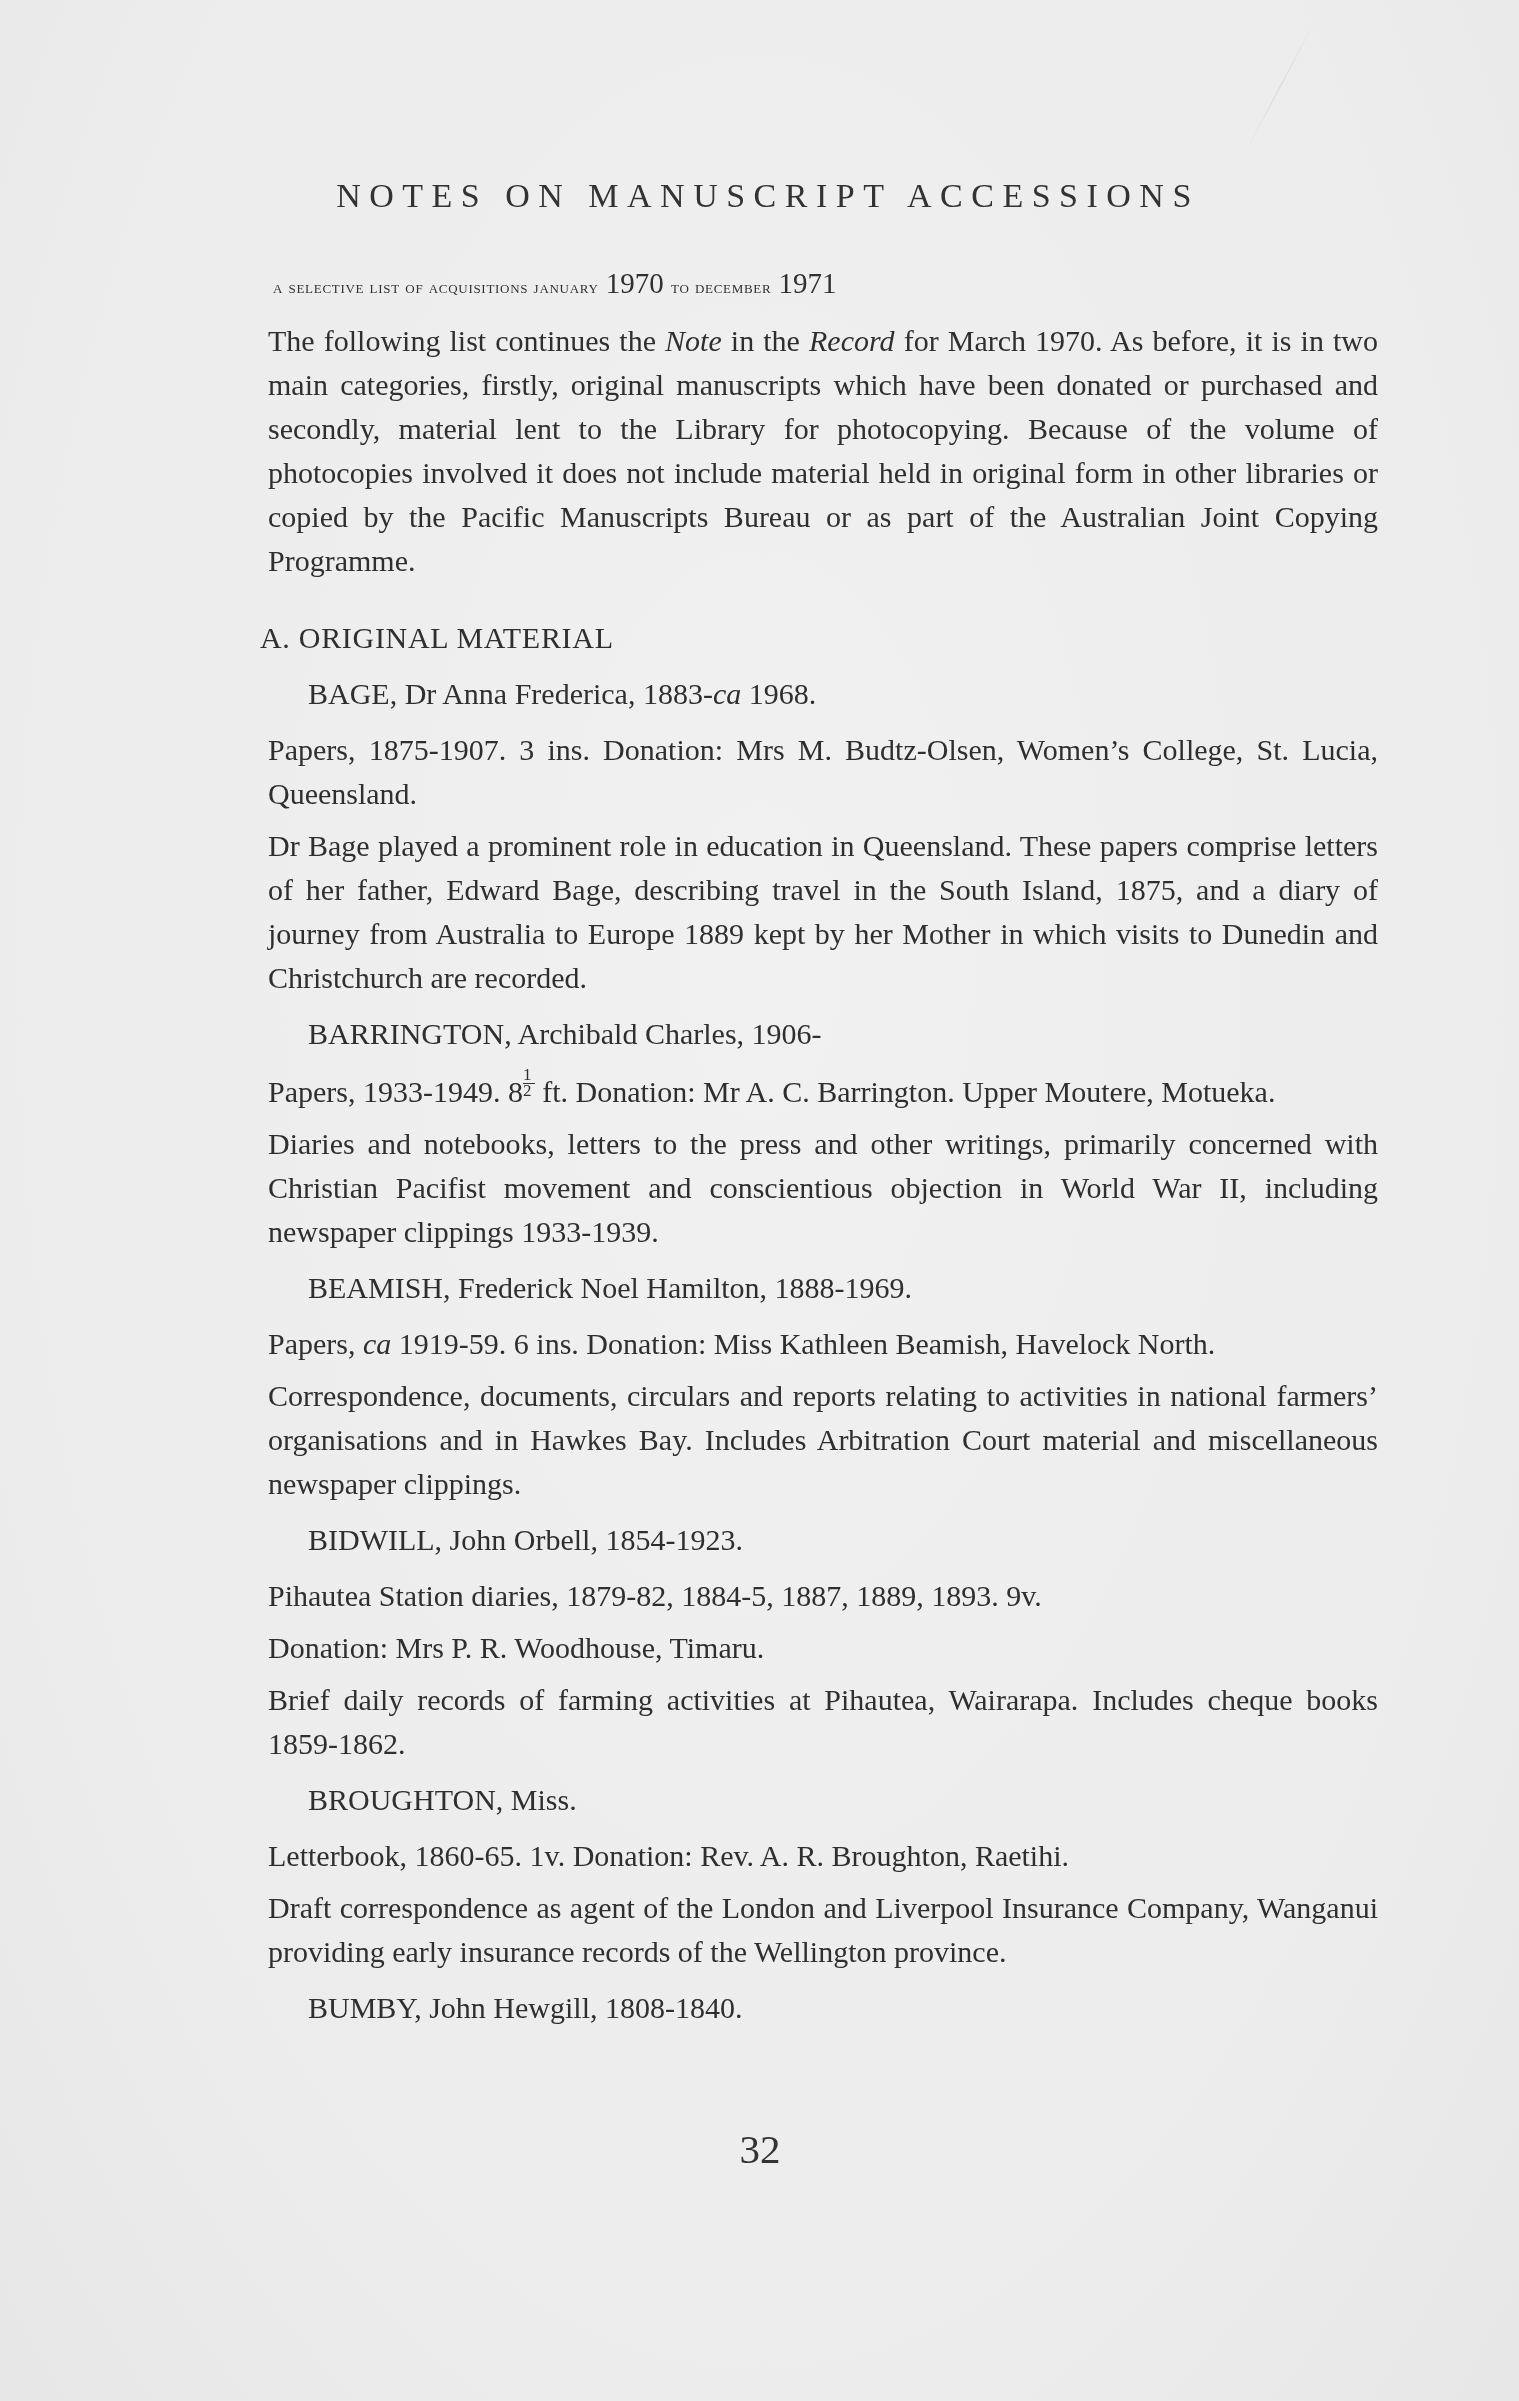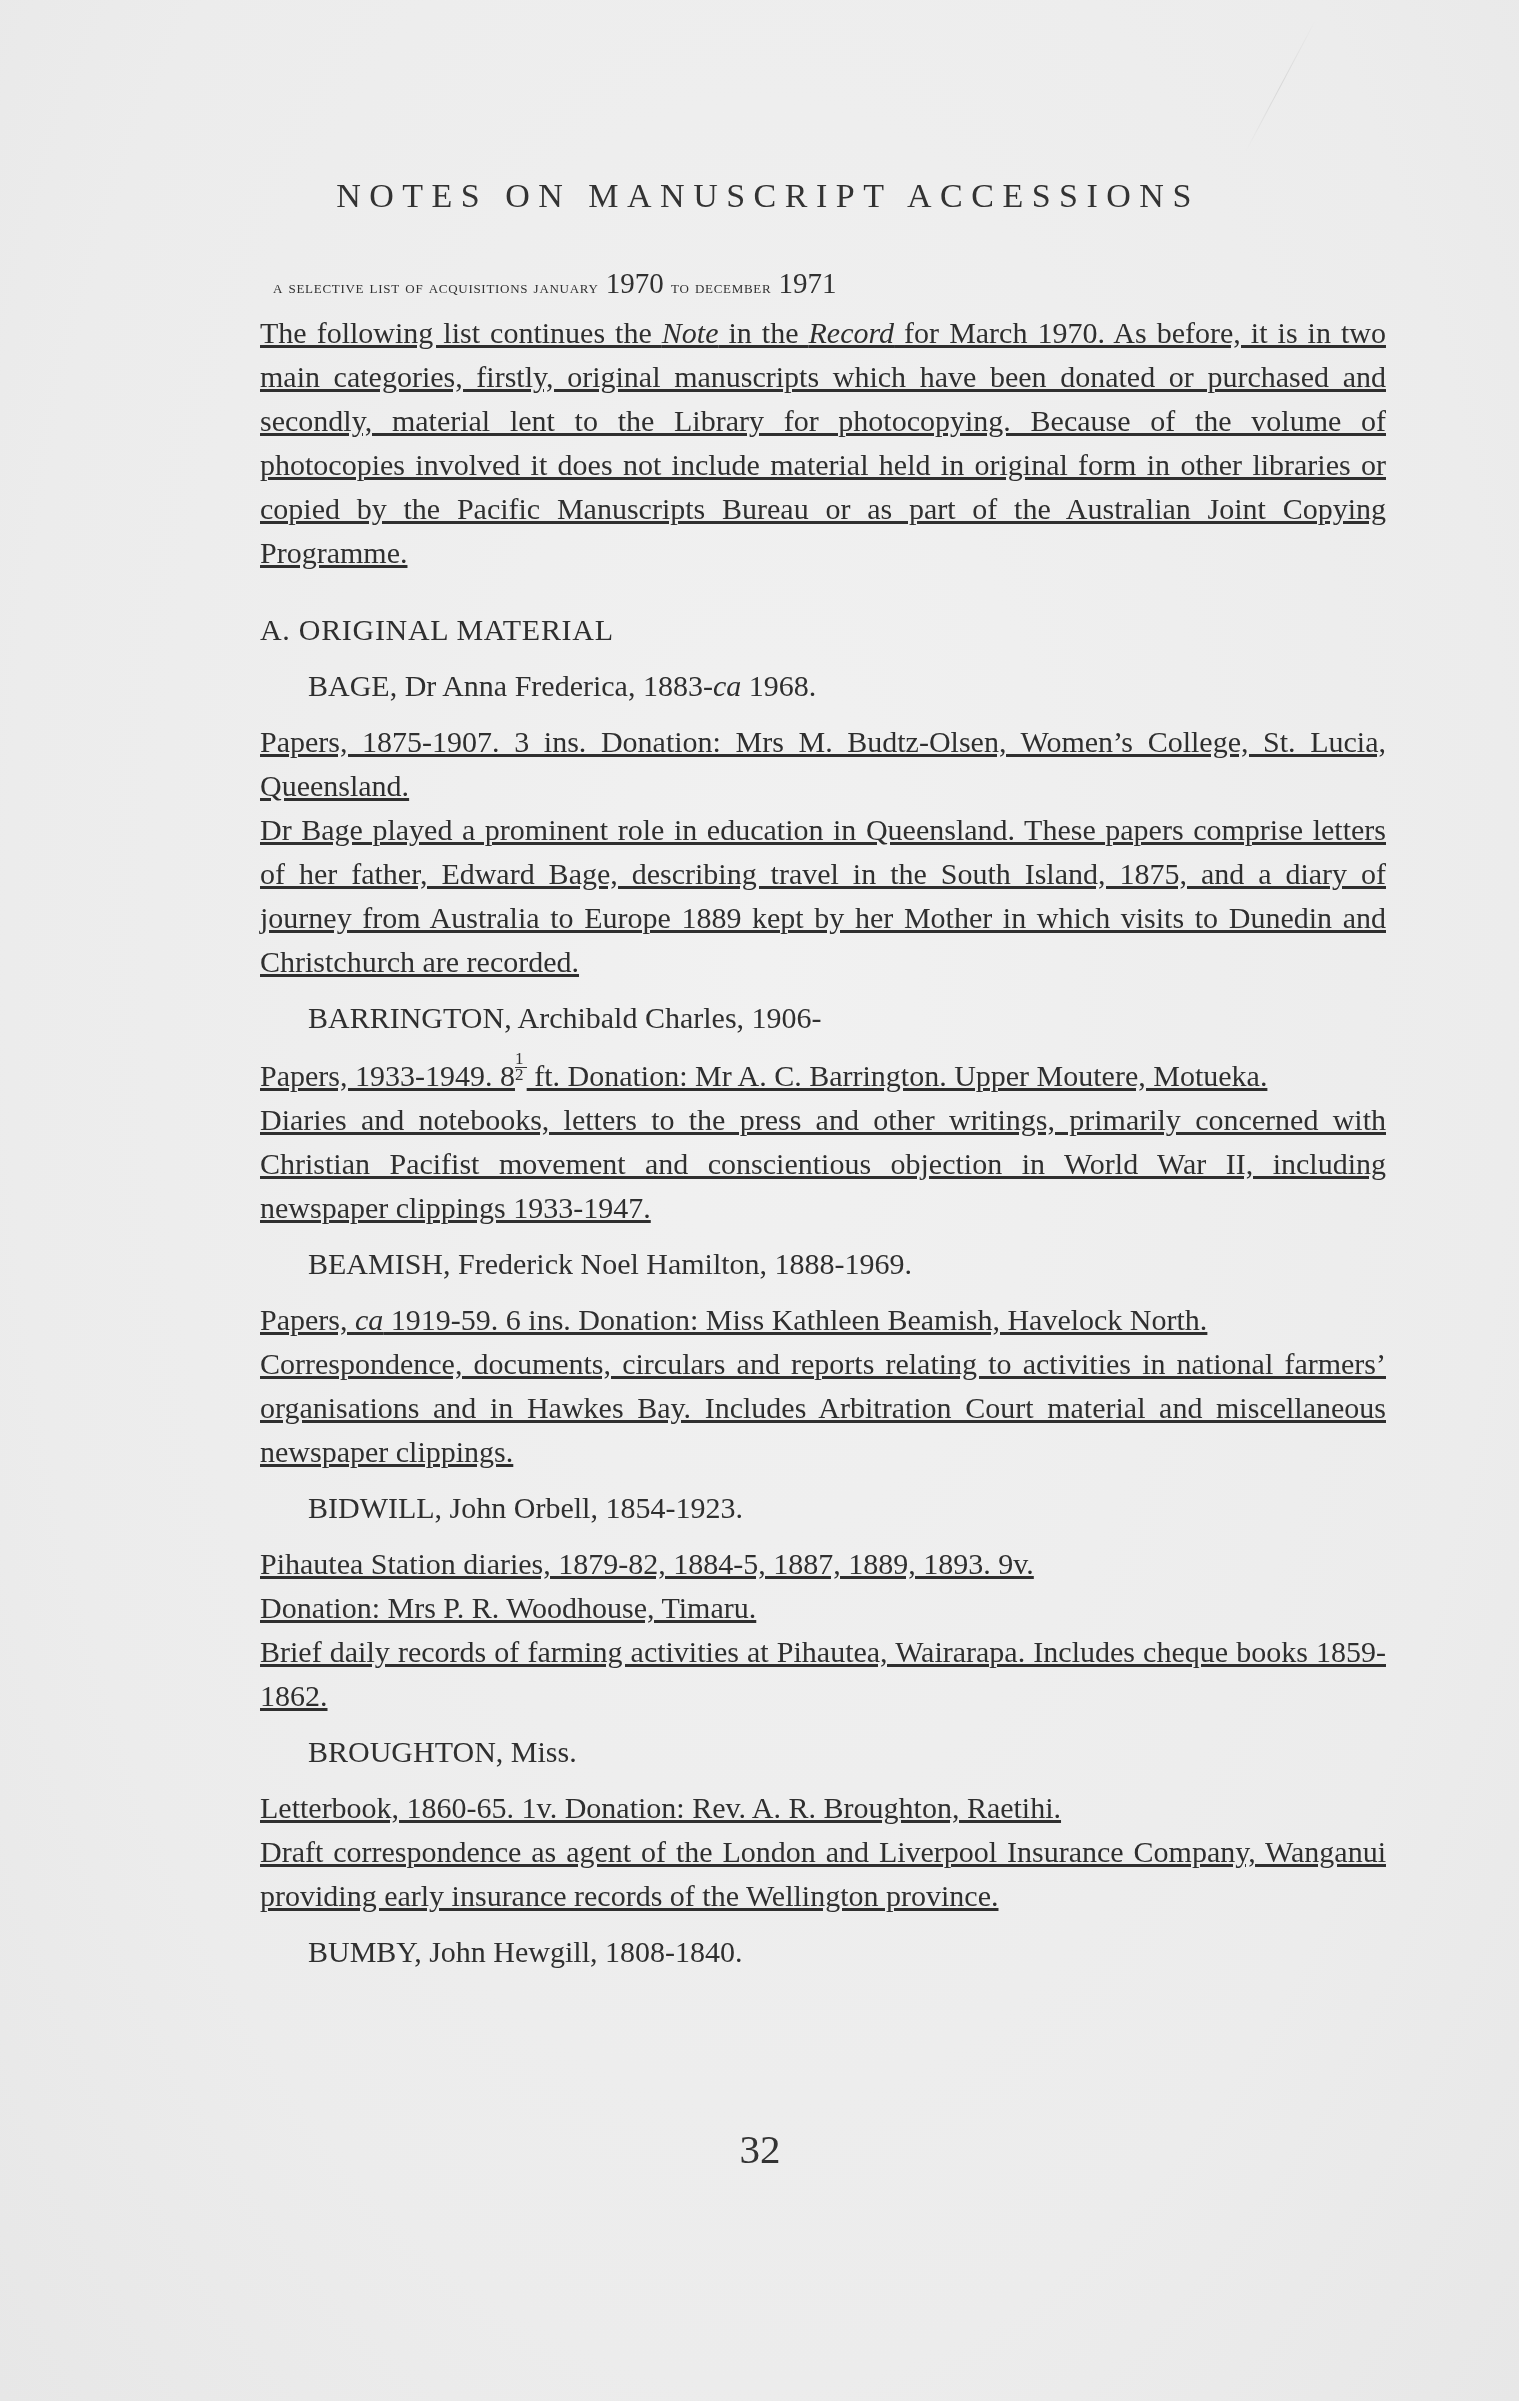--- a/index.html
+++ b/index.html
@@ -62,25 +62,24 @@
     .text-col {
       position: absolute;
       left: 260px;
       top: 311px;
       width: 1126px;
       font-size: 30px;
       line-height: 44px;
       color: #2f2f2f;
     }
     .para {
-      margin: 0;
+      margin: 8px;
       text-align: justify;
       text-align-last: left;
       hyphens: manual;
-      text-decoration: underline;
     }
     .para.intro { margin-bottom: 33px; }
     .section-heading {
       margin: 0;
       letter-spacing: 0.7px;
     }
     .entry-head {
       margin: 12px;
       padding-left: 36px;
     }
@@ -124,21 +123,21 @@
     <p class="para intro"><span>The following list continues the </span><i>Note</i><span> in the </span><i>Record</i><span> for March 1970. As before, it is in two main categories, firstly, original manuscripts which have been donated or purchased and secondly, material lent to the Library for photocopying. Because of the volume of photocopies involved it does not include material held in original form in other libraries or copied by the Pacific Manuscripts Bureau or as part of the Australian Joint Copying Programme.</span></p>
 
     <p class="section-heading">A. ORIGINAL MATERIAL</p>
 
     <p class="entry-head"><span>BAGE, Dr Anna Frederica, 1883-</span><i>ca</i><span> 1968.</span></p>
     <p class="para">Papers, 1875-1907. 3 ins. Donation: Mrs M. Budtz-Olsen, Women’s College, St. Lucia, Queensland.</p>
     <p class="para">Dr Bage played a prominent role in education in Queensland. These papers comprise letters of her father, Edward Bage, describing travel in the South Island, 1875, and a diary of journey from Australia to Europe 1889 kept by her Mother in which visits to Dunedin and Christchurch are recorded.</p>
 
     <p class="entry-head">BARRINGTON, Archibald Charles, 1906-</p>
     <p class="para"><span>Papers, 1933-1949. 8</span><span class="frac"><span class="num">1</span><span class="den">2</span></span><span> ft. Donation: Mr A. C. Barrington. Upper Mou­tere, Motueka.</span></p>
-    <p class="para">Diaries and notebooks, letters to the press and other writings, primarily concerned with Christian Pacifist movement and conscientious objection in World War II, including newspaper clippings 1933-1947.</p>
+    <p class="para">Diaries and notebooks, letters to the press and other writings, primarily concerned with Christian Pacifist movement and conscientious objection in World War II, including newspaper clippings 1933-1939.</p>
 
     <p class="entry-head">BEAMISH, Frederick Noel Hamilton, 1888-1969.</p>
     <p class="para"><span>Papers, </span><i>ca</i><span> 1919-59. 6 ins. Donation: Miss Kathleen Beamish, Havelock North.</span></p>
     <p class="para">Correspondence, documents, circulars and reports relating to activities in national farmers’ organisations and in Hawkes Bay. Includes Arbitration Court material and miscellaneous newspaper clippings.</p>
 
     <p class="entry-head">BIDWILL, John Orbell, 1854-1923.</p>
     <p class="para">Pihautea Station diaries, 1879-82, 1884-5, 1887, 1889, 1893. 9v.</p>
     <p class="para">Donation: Mrs P. R. Woodhouse, Timaru.</p>
     <p class="para">Brief daily records of farming activities at Pihautea, Wairarapa. Includes cheque books 1859-1862.</p>
 

